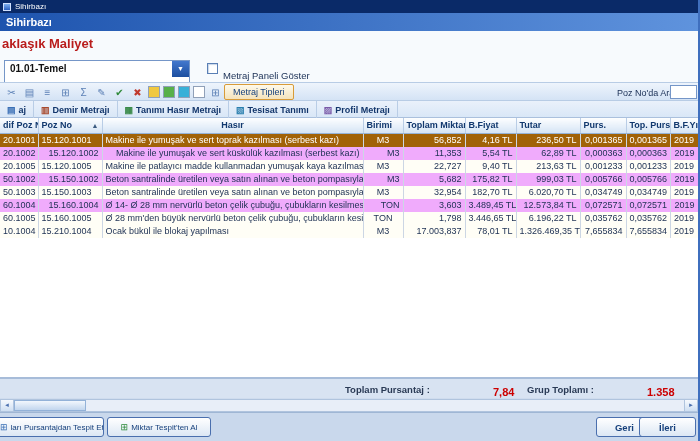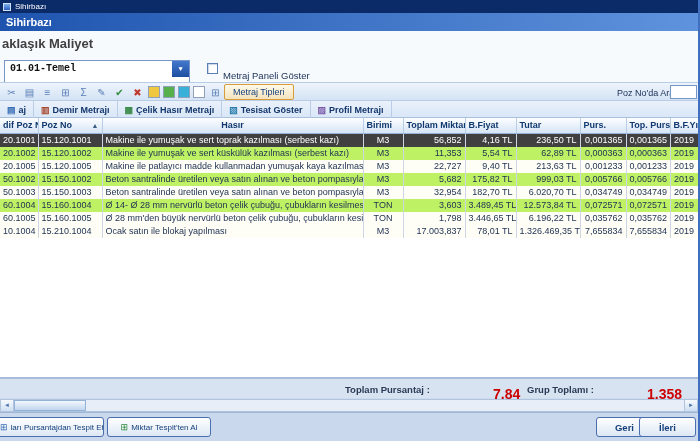--- a/index.html
+++ b/index.html
@@ -11,25 +11,25 @@
   .titlebar { position:absolute; top:0; left:0; right:0; height:13px; background:#0a2a68;
               display:flex; align-items:center; gap:4px; padding-left:3px; }
   .tb-icon { width:8px; height:8px; background:linear-gradient(#7fb0f0,#2a5fc0); border:1px solid #cfe0ff; }
   .tb-text { color:#fff; font-size:8px; }
   .wizard-header { position:absolute; top:13px; left:0; right:0; height:18px;
                    background:linear-gradient(90deg,#1e54ae,#5f93dd);
                    color:#fff; font-weight:bold; font-size:11px;
                    display:flex; align-items:center; padding-left:6px; }
 
   .content-bg { position:absolute; top:31px; left:0; right:0; height:87px; background:#f7fafd; }
-  .page-title { position:absolute; top:36px; left:2px; font-size:13px; font-weight:bold; color:#404040; }
+  .page-title { position:absolute; top:36px; left:2px; font-size:13px; font-weight:bold; color:#b91c1c; }
 
   
   .combo { position:absolute; top:60px; left:4px; width:186px; height:35px;
-           background:#fff; border:1px solid #7596c8;font-family:Liberation Mono, monospace; }
+           background:#fff; border:1px solid #7596c8; }
   .combo-value { position:absolute; left:5px; top:2px; font-size:10px; font-weight:bold; color:#111; }
   .combo-btn { position:absolute; right:0; top:0; width:17px; height:16px;
                background:linear-gradient(#4277cd,#1d4fa0); color:#fff;
                font-size:7px; text-align:center; line-height:16px; }
   .checkbox { position:absolute; top:63px; left:207px; width:11px; height:11px;
               background:#fff; border:1px solid #5a7fb5; box-shadow:inset 1px 1px 1px #c9d6e8; }
   .checkbox-label { position:absolute; top:70px; left:223px; font-size:9.5px; color:#1a2f55; }
 
   
   .toolbar { position:absolute; top:82px; left:0; right:0; height:19px;
@@ -56,32 +56,32 @@
   .grid-area { position:absolute; top:118px; left:0; width:698px; height:260px;
                background:#fff; border-bottom:1px solid #a7bcd9; overflow:hidden; }
   table { border-collapse:collapse; table-layout:fixed; width:698px; font-size:9px; }
   th { height:15px; background:linear-gradient(#fdfeff,#d5e4f5);
        border-right:1px solid #b9cde6; border-bottom:1px solid #96b3d6;
        color:#11386e; font-weight:bold; text-align:left; padding:0 3px;
        overflow:hidden; white-space:nowrap; }
   td { height:13px; line-height:13px; border-right:1px solid #ccd6e4; padding:0 3px;
        overflow:hidden; white-space:nowrap; color:#1c2f52; }
   tr td { background:#fffef6; }
-  tr.alt td { background:#bef264; }
-  tr.sel td { background:#404040; color:#fff; }
+  tr.alt td { background:#f0abfc;text-align:right; }
+  tr.sel td { background:#a16207; color:#fff; }
   th.c0{width:38px} th.c1{width:64px} th.c2{width:261px;text-align:center} th.c3{width:40px}
   th.c4{width:62px} th.c5{width:51px} th.c6{width:64px} th.c7{width:46px} th.c8{width:44px} th.c9{width:28px}
   td.c3{text-align:center} td.c4,td.c5,td.c6,td.c7,td.c8{text-align:right} td.c9{text-align:center}
   .sort { float:right; font-size:7px; color:#3a5a80; margin-top:2px; }
 
   
   .totals { position:absolute; top:378px; left:0; width:698px; height:20px;
             background:#d8e3f2; border-top:1px solid #a7bcd9; }
   .t-label { position:absolute; top:5px; font-size:9.5px; font-weight:bold; color:#2a3a55; }
-  .t-value { position:absolute; top:7px; font-size:14px; font-weight:bold; color:#cc0000; }
+  .t-value { position:absolute; top:7px; font-size:11px; font-weight:bold; color:#cc0000; }
   .l1{left:345px} .v1{left:493px} .l2{left:527px} .v2{left:647px}
 
   
   .hscroll { position:absolute; top:399px; left:0; width:698px; height:13px;
              background:#e8eef8; border:1px solid #b0c4de; }
   .sarrow { position:absolute; top:0; width:13px; height:11px;
             background:linear-gradient(#f6f9fd,#cfdff2); color:#4a6fae;
             font-size:6px; line-height:11px; text-align:center; }
   .sarrow.left{left:0;border-right:1px solid #b0c4de}
   .sarrow.right{right:0;border-left:1px solid #b0c4de}
@@ -152,25 +152,25 @@
       <div class="tab">
         <span class="tabicon" style="color: rgb(58, 111, 181);">▤</span>
         <span>aj</span>
       </div>
       <div class="tab">
         <span class="tabicon" style="color: rgb(168, 74, 46);">▥</span>
         <span>Demir Metrajı</span>
       </div>
       <div class="tab">
         <span class="tabicon" style="color: rgb(58, 138, 74);">▦</span>
-        <span>Çelik Hasır Metrajı</span>
+        <span>Tanımı Hasır Metrajı</span>
       </div>
       <div class="tab">
         <span class="tabicon" style="color: rgb(42, 127, 174);">▧</span>
-        <span>Tesisat Göster</span>
+        <span>Tesisat Tanımı</span>
       </div>
       <div class="tab">
         <span class="tabicon" style="color: rgb(122, 90, 168);">▨</span>
         <span>Profil Metrajı</span>
       </div>
     </div>
 
   <div class="grid-area">
     <table>
       <thead>
@@ -268,21 +268,21 @@
             <td class="c4">1,798</td>
             <td class="c5">3.446,65 TL</td>
             <td class="c6">6.196,22 TL</td>
             <td class="c7">0,035762</td>
             <td class="c8">0,035762</td>
             <td class="c9">2019</td>
           </tr>
           <tr>
             <td class="c0">10.1004</td>
             <td class="c1">15.210.1004</td>
-            <td class="c2">Ocak satın ile blokaj yapılması</td>
+            <td class="c2">Ocak bükül ile blokaj yapılması</td>
             <td class="c3">M3</td>
             <td class="c4">17.003,837</td>
             <td class="c5">78,01 TL</td>
             <td class="c6">1.326.469,35 TL</td>
             <td class="c7">7,655834</td>
             <td class="c8">7,655834</td>
             <td class="c9">2019</td>
           </tr>
         </tbody>
     </table>

